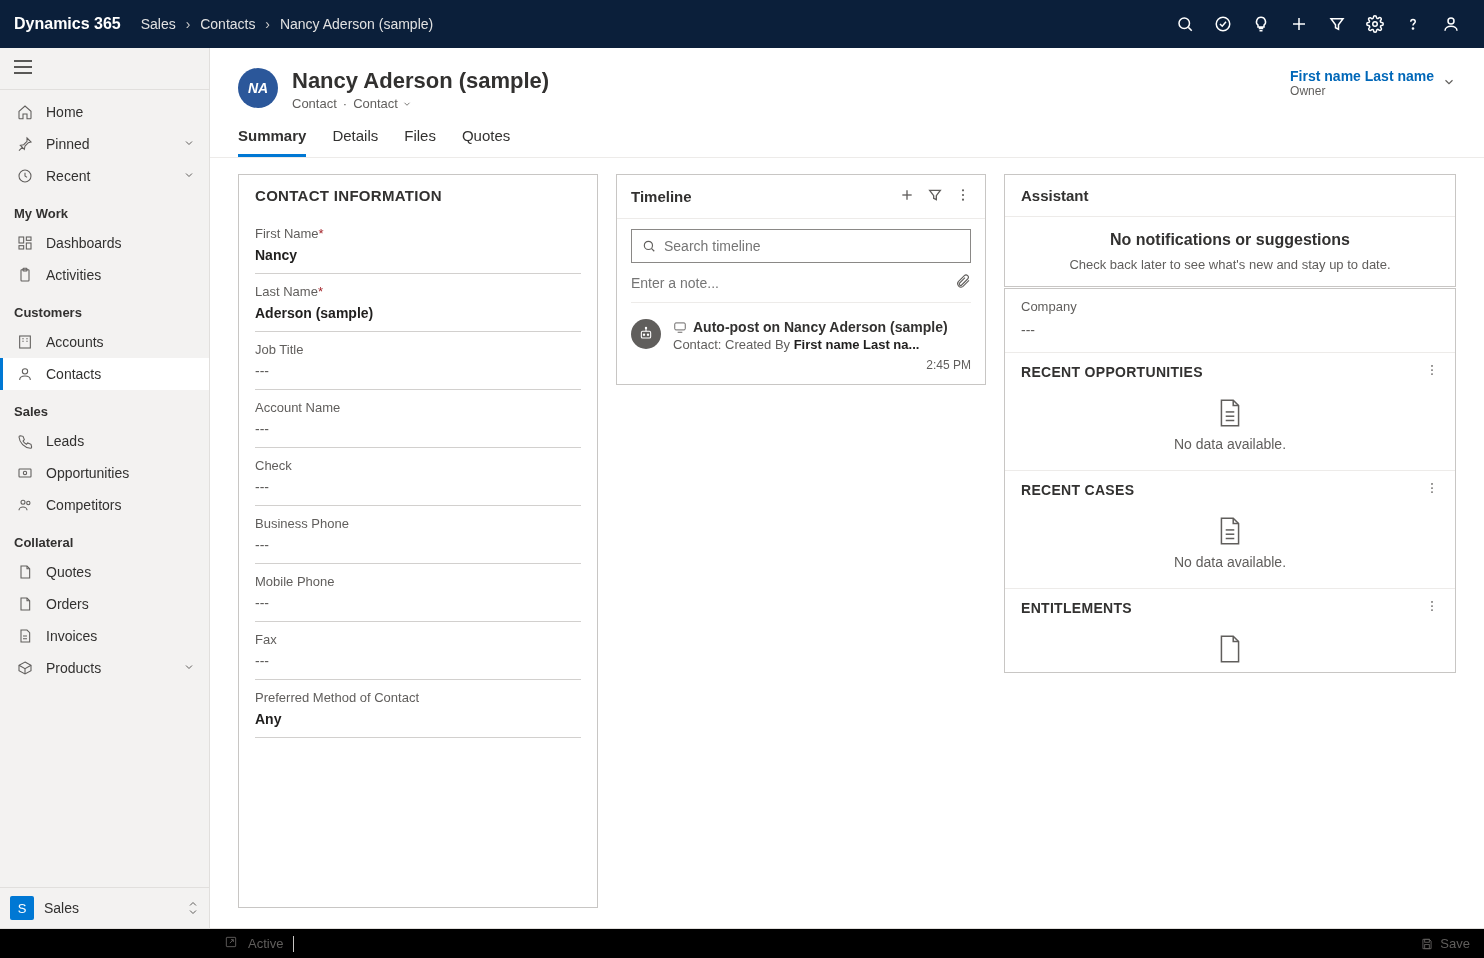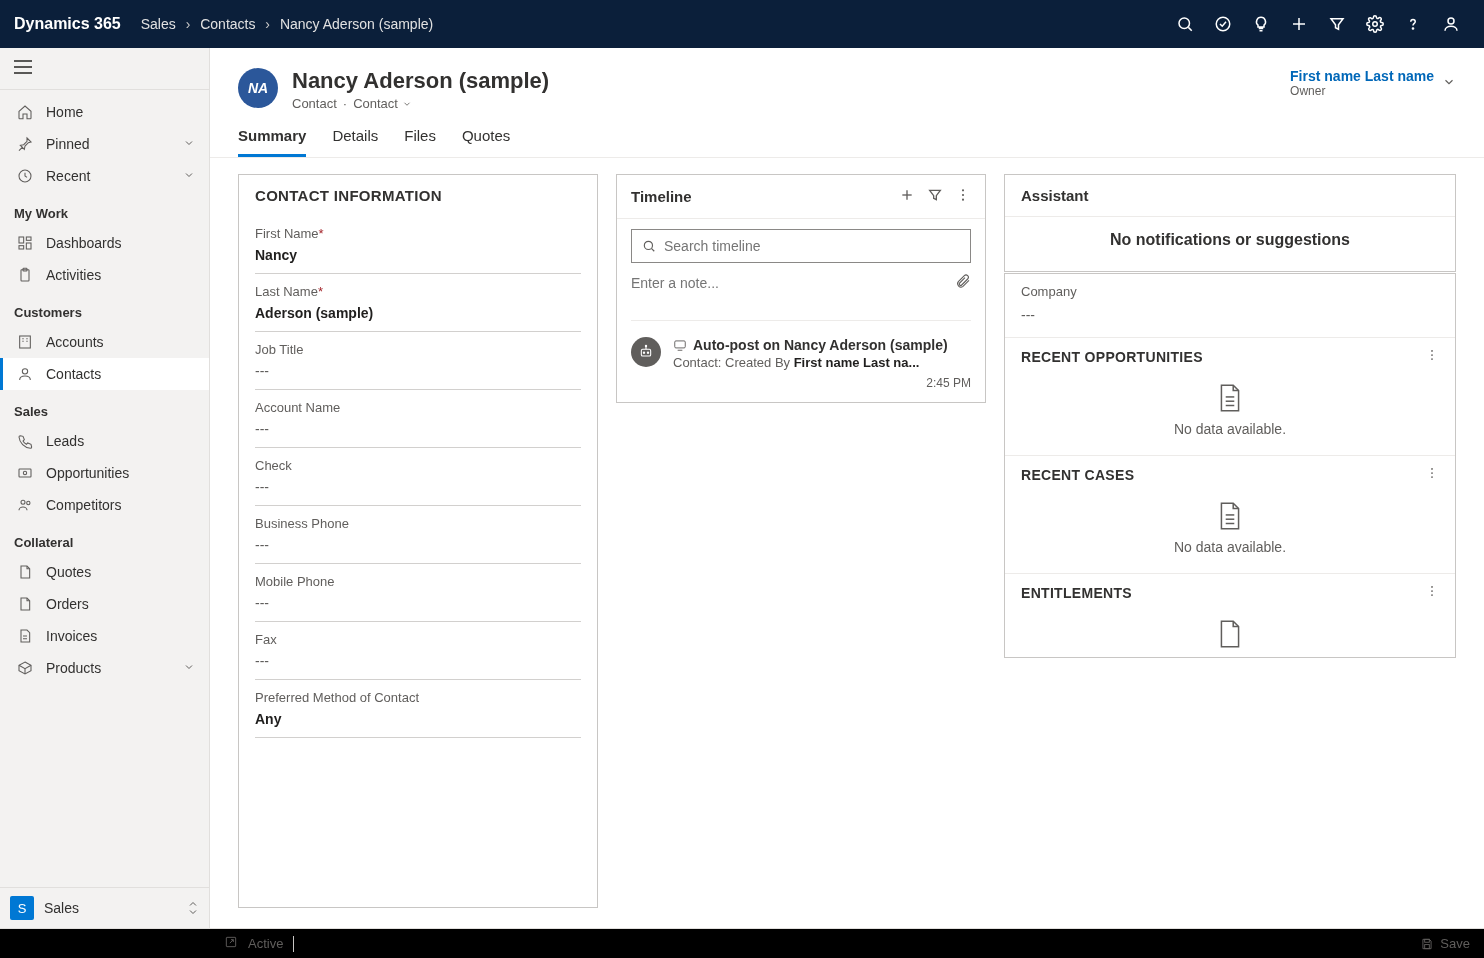--- a/index.html
+++ b/index.html
@@ -72,21 +72,21 @@
 
 
 .tl-head { display:flex; align-items:center; padding:12px 14px; border-bottom:1px solid #edebe9;}
 .tl-head .title{font-weight:600; font-size:15px;}
 .tl-head .ticons{margin-left:auto; display:flex; gap:12px;}
 .tl-head .ticons span{cursor:pointer; color:#605e5c;}
 .tl-head .ticons svg{width:16px;height:16px;}
 .tl-search { margin:10px 14px; border:1px solid #8a8886; height:34px; display:flex; align-items:center; padding:0 10px; gap:8px; }
 .tl-search svg{width:14px;height:14px;color:#605e5c;}
 .tl-search input { flex:1; border:none; outline:none; font-size:14px; }
-.tl-note { margin: 4px 14px 10px 14px; display:flex; align-items:center; border-bottom:1px solid #edebe9; padding-bottom:28px;}
+.tl-note { margin: 4px 14px 10px 14px; display:flex; align-items:center; border-bottom:1px solid #edebe9; padding-bottom:10px;}
 .tl-note input{flex:1;border:none;outline:none;font-size:14px;color:#605e5c;}
 .tl-note .clip{color:#605e5c;cursor:pointer;}
 .tl-note .clip svg{width:16px;height:16px;}
 .tl-item { display:flex; gap:12px; padding:6px 14px 12px 14px;}
 .tl-item .bubble{width:30px;height:30px;border-radius:50%;background:#605e5c;color:#fff;display:flex;align-items:center;justify-content:center;flex-shrink:0;}
 .tl-item .bubble svg{width:16px;height:16px;}
 .tl-item .body{flex:1;}
 .tl-item .line1{display:flex;align-items:center;gap:6px;font-size:14px;}
 .tl-item .line1 svg{width:14px;height:14px;color:#605e5c;}
 .tl-item .line2{font-size:13px;color:#605e5c;margin-top:2px;}
@@ -486,20 +486,21 @@
             <div class="time">2:45 PM</div>
           </div>
         </div>
       </div>
 
       <div class="rcol">
         <div class="card assist">
           <div class="h">Assistant</div>
           <div class="empty">
             <div class="t1">No notifications or suggestions</div>
+            <div class="t2">Check back later to see what's new and stay up to date.</div>
           </div>
         </div>
 
         <div class="card rel">
           <div class="sec">
               <span class="lbl">Company</span>
             </div>
           <div class="sec-val">---</div>
 
           <div class="block-h">

